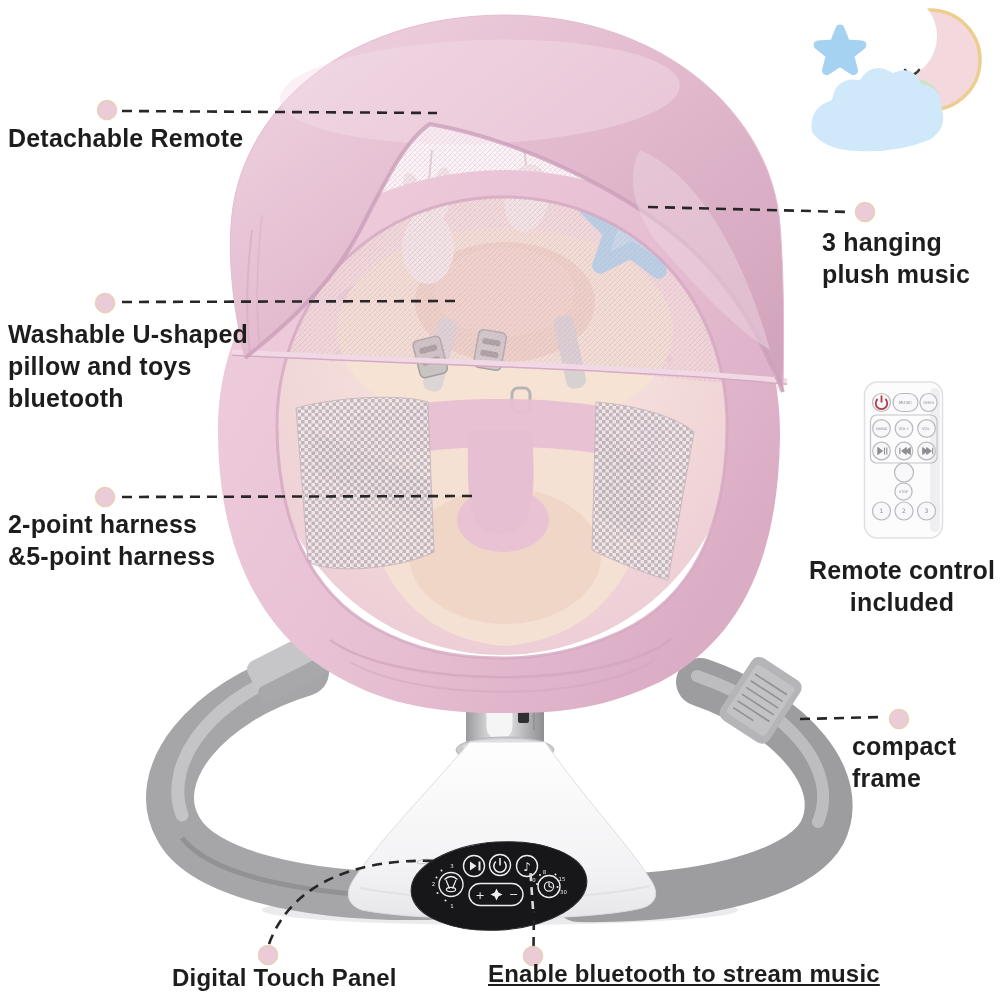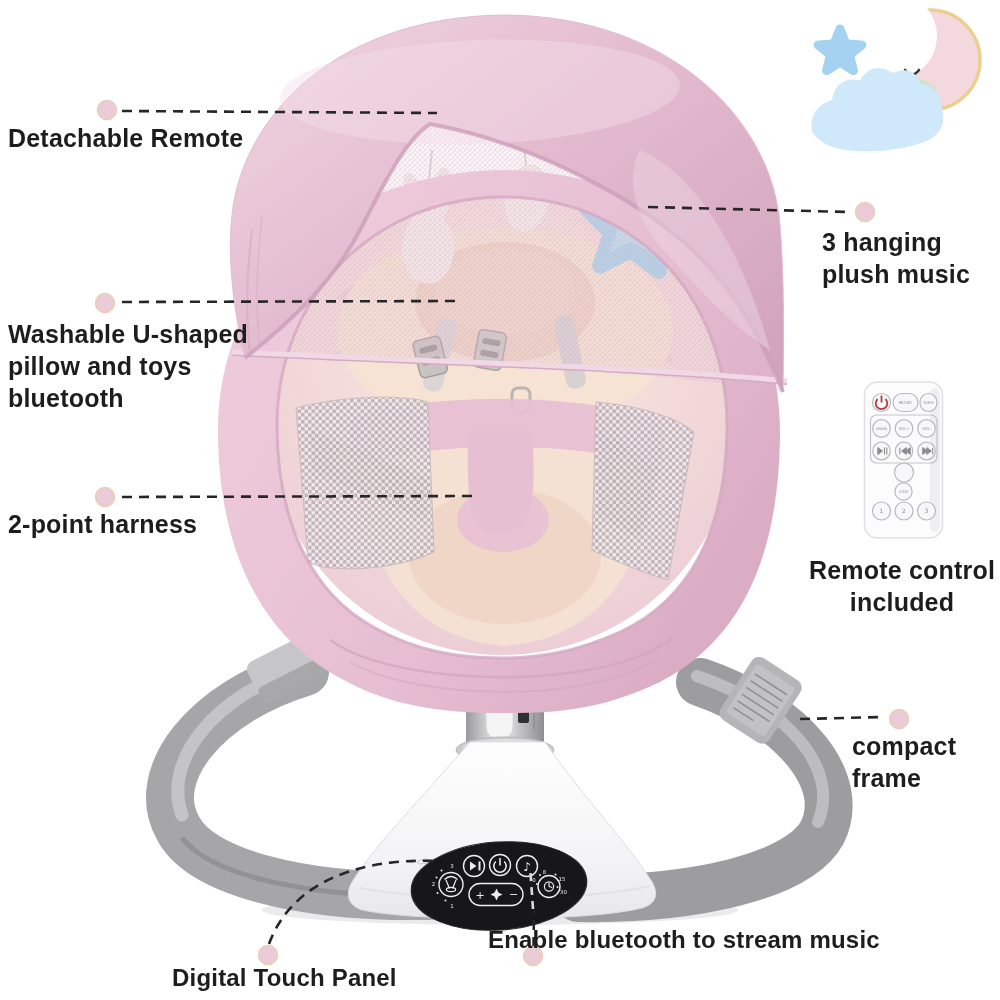--- a/index.html
+++ b/index.html
@@ -341,33 +341,34 @@
 </div>
 
 <div class="lbl" style="left:8px;top:318px;">
   <span>Washable U-shaped</span>
   <span>pillow and toys</span>
   <span>bluetooth</span>
 </div>
 
 <div class="lbl" style="left:8px;top:508px;">
   <span>2-point harness</span>
+  <span>&amp;5-point harness</span>
 </div>
 
 <div class="lbl center" style="left:792px;top:554px;width:220px;">
   <span>Remote control</span>
   <span>included</span>
 </div>
 
 <div class="lbl small" style="left:172px;top:963px;">
   <span>Digital Touch Panel</span>
 </div>
 
 <div class="lbl" style="left:852px;top:730px;">
   <span>compact</span>
   <span>frame</span>
 </div>
 
-<div class="lbl small" style="left:488px;top:925px;">
+<div class="lbl small" style="left:488px;top:959px;text-decoration:underline;">
   <span>Enable bluetooth to stream music</span>
 </div>
 
 </div>
 
 </body></html>

